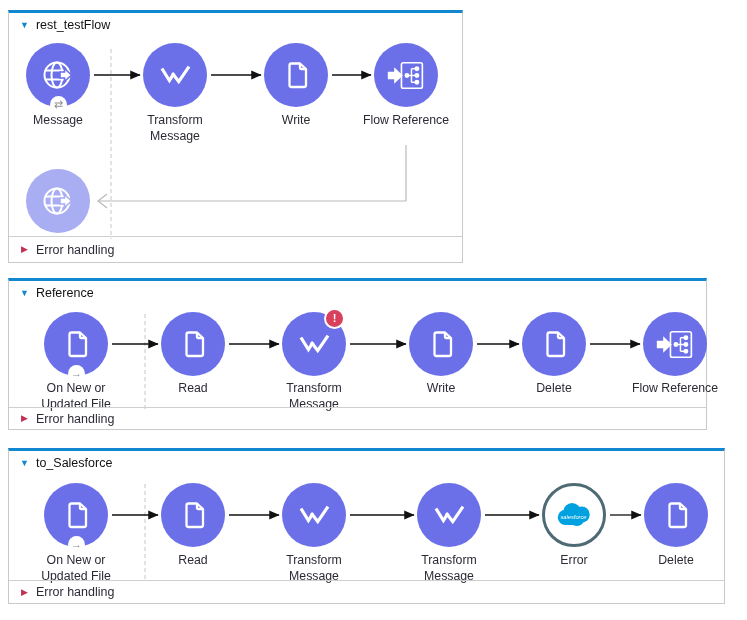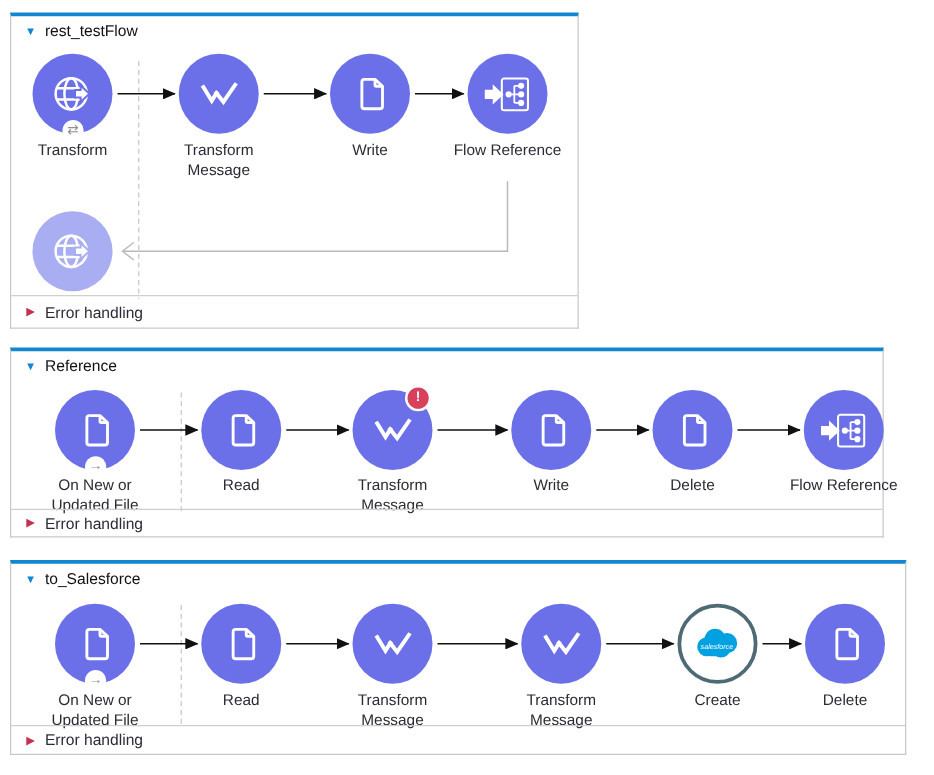--- a/index.html
+++ b/index.html
@@ -65,21 +65,21 @@
           <circle cx="17" cy="18" r="12.5"></circle>
           <ellipse cx="17" cy="18" rx="5.5" ry="12.5"></ellipse>
           <path d="M5.5 13.5h23M5.5 22.5h23"></path>
         </g>
         <path d="M20 15h4.5v-3.5l7 6.5-7 6.5V21H20z" fill="#fff" stroke="#6b70e9" stroke-width="1.6"></path>
       </svg>
     </div>
     <div class="mini-badge" style="left:41px;top:83px">
       <span>⇄</span>
     </div>
-    <div class="node-label" style="left:0px;top:100px">Transform</div>
+    <div class="node-label" style="left:0px;top:100px">Message</div>
 
     <div class="node" style="left:134px;top:30px">
       <svg width="38" height="28" viewBox="0 0 40 30">
         <g fill="none" stroke="#fff" stroke-width="3.4">
           <path d="M6 8 L14 21 L19 13"></path>
           <path d="M17 13 L24 22 L35 6"></path>
         </g>
       </svg>
     </div>
     <div class="node-label" style="left:117px;top:100px">Transform Message</div>
@@ -299,21 +299,21 @@
         <g fill="#00a1e0">
           <circle cx="13" cy="17" r="8"></circle>
           <circle cx="20" cy="11" r="9"></circle>
           <circle cx="30" cy="14" r="8.5"></circle>
           <circle cx="25" cy="18" r="8"></circle>
           <rect x="11" y="14" width="21" height="11" rx="5.5"></rect>
         </g>
         <text x="21.5" y="19" text-anchor="middle" font-size="6" font-style="italic" fill="#ffffff">salesforce</text>
       </svg>
     </div>
-    <div class="node-label" style="left:516px;top:102px">Create</div>
+    <div class="node-label" style="left:516px;top:102px">Error</div>
 
     <div class="node" style="left:635px;top:32px">
       <svg width="34" height="36" viewBox="0 0 34 36">
         <g fill="none" stroke="#fff" stroke-width="2.3" stroke-linejoin="round">
           <path d="M10.5 8.5a2 2 0 0 1 2-2H21l6 5.5V28a2 2 0 0 1-2 2H12.5a2 2 0 0 1-2-2z"></path>
           <path d="M21 6.5V11a1 1 0 0 0 1 1h5"></path>
         </g>
       </svg>
     </div>
     <div class="node-label" style="left:618px;top:102px">Delete</div>

